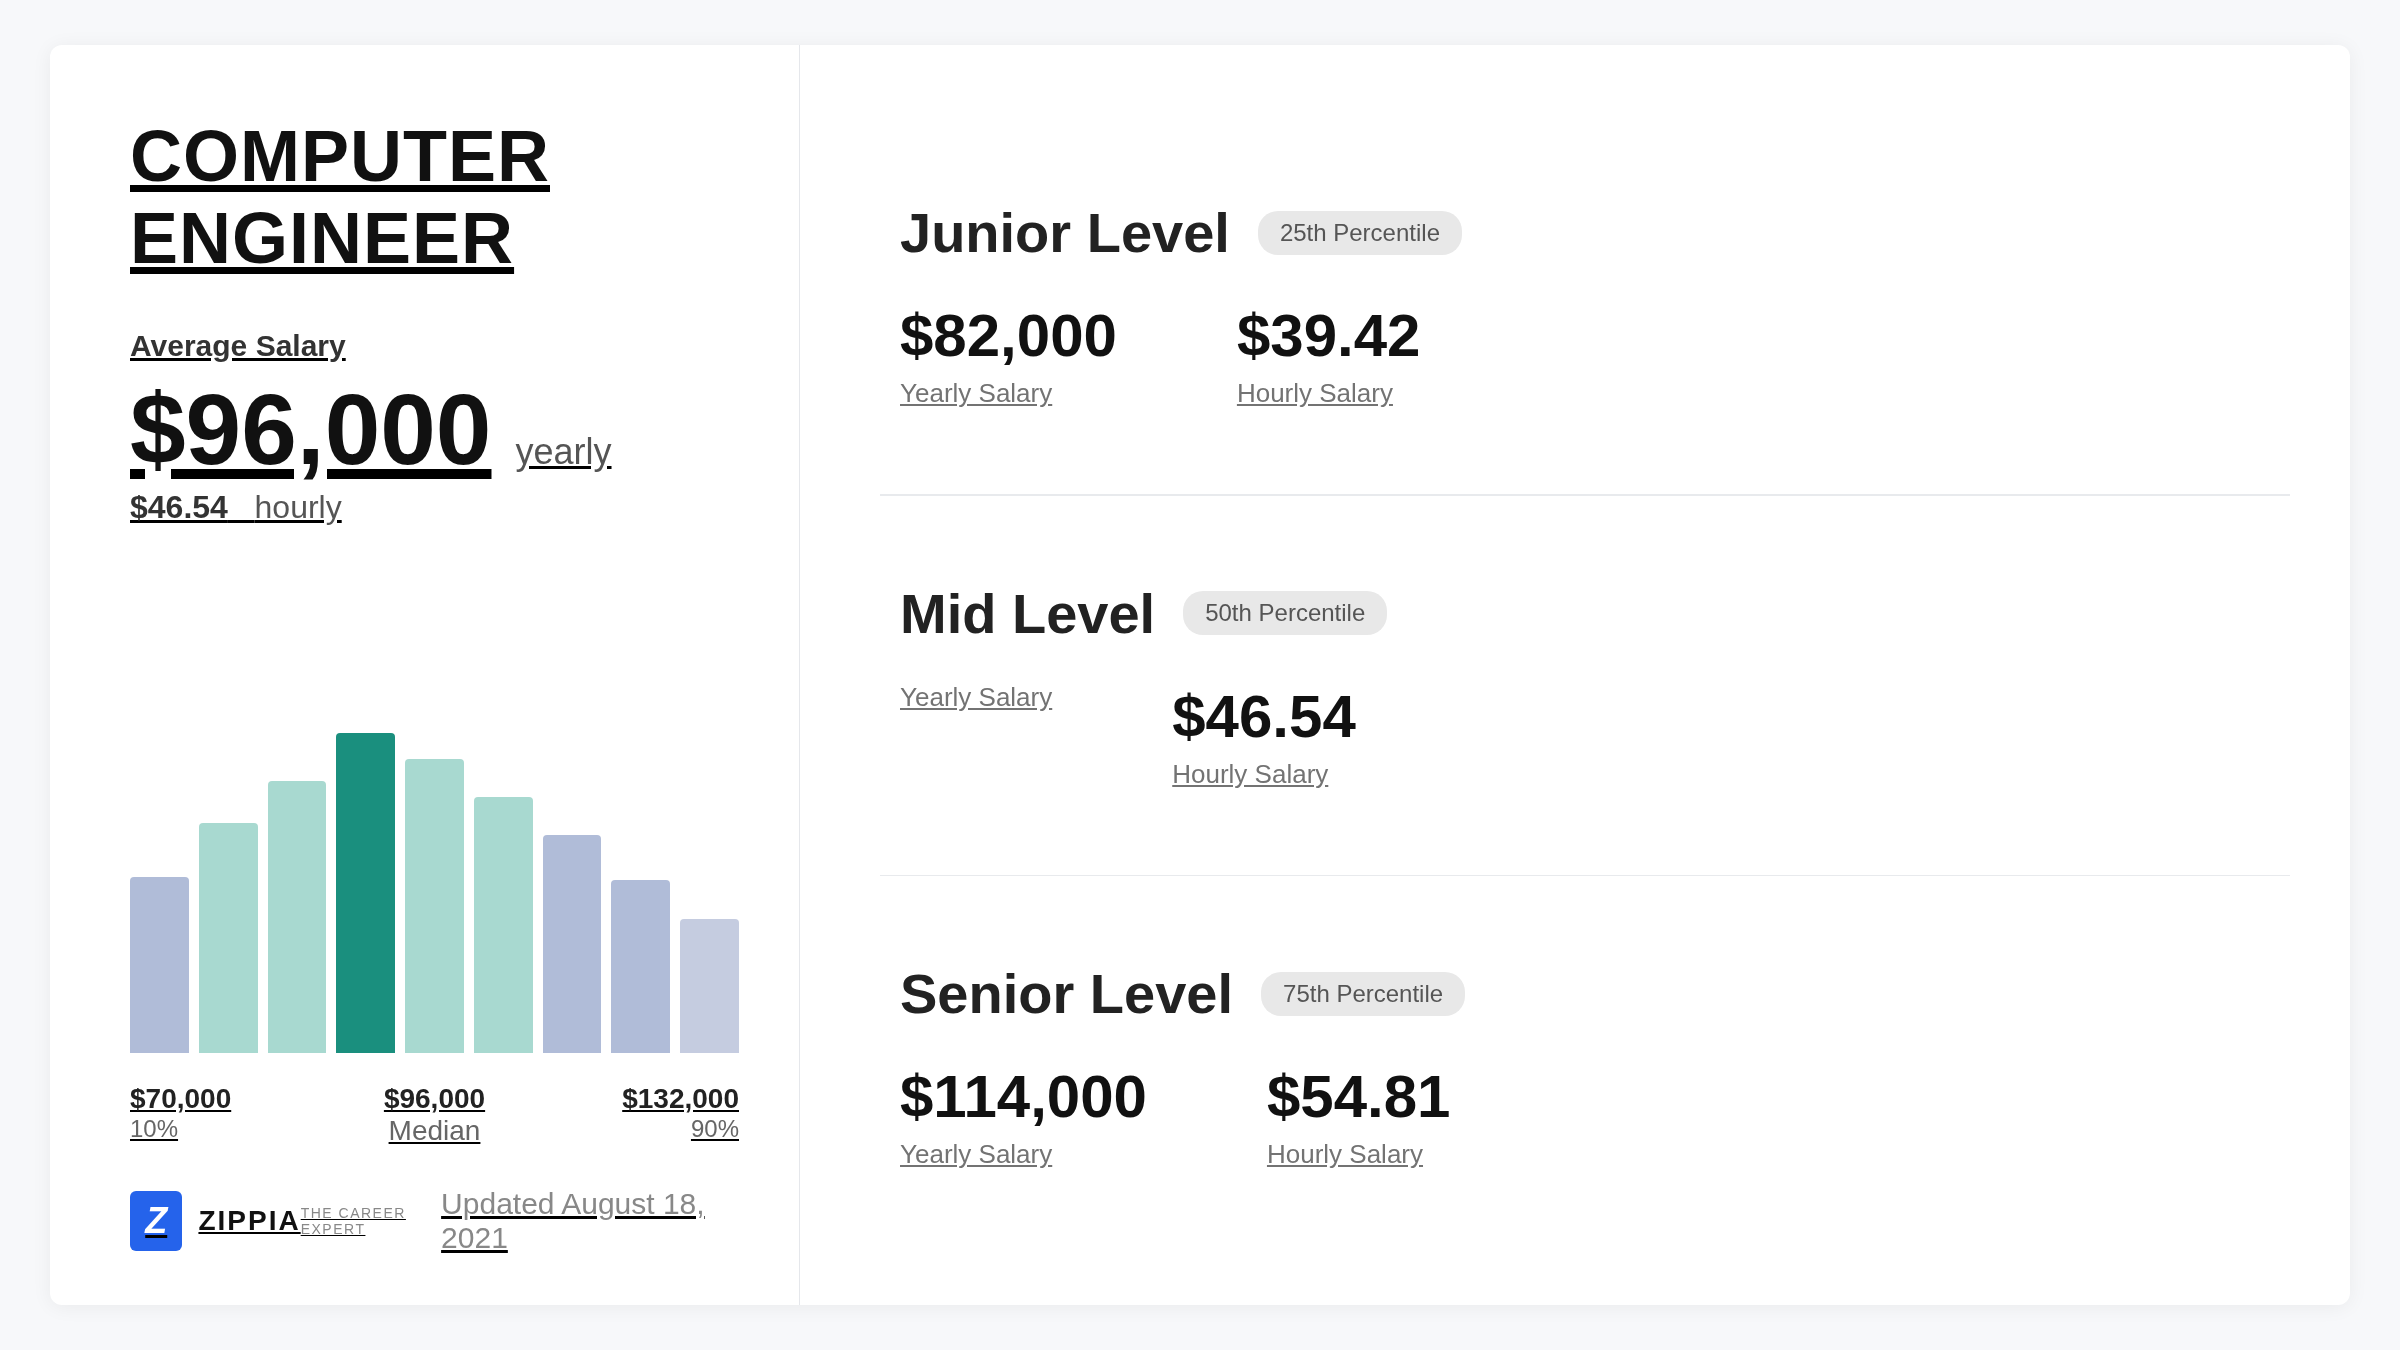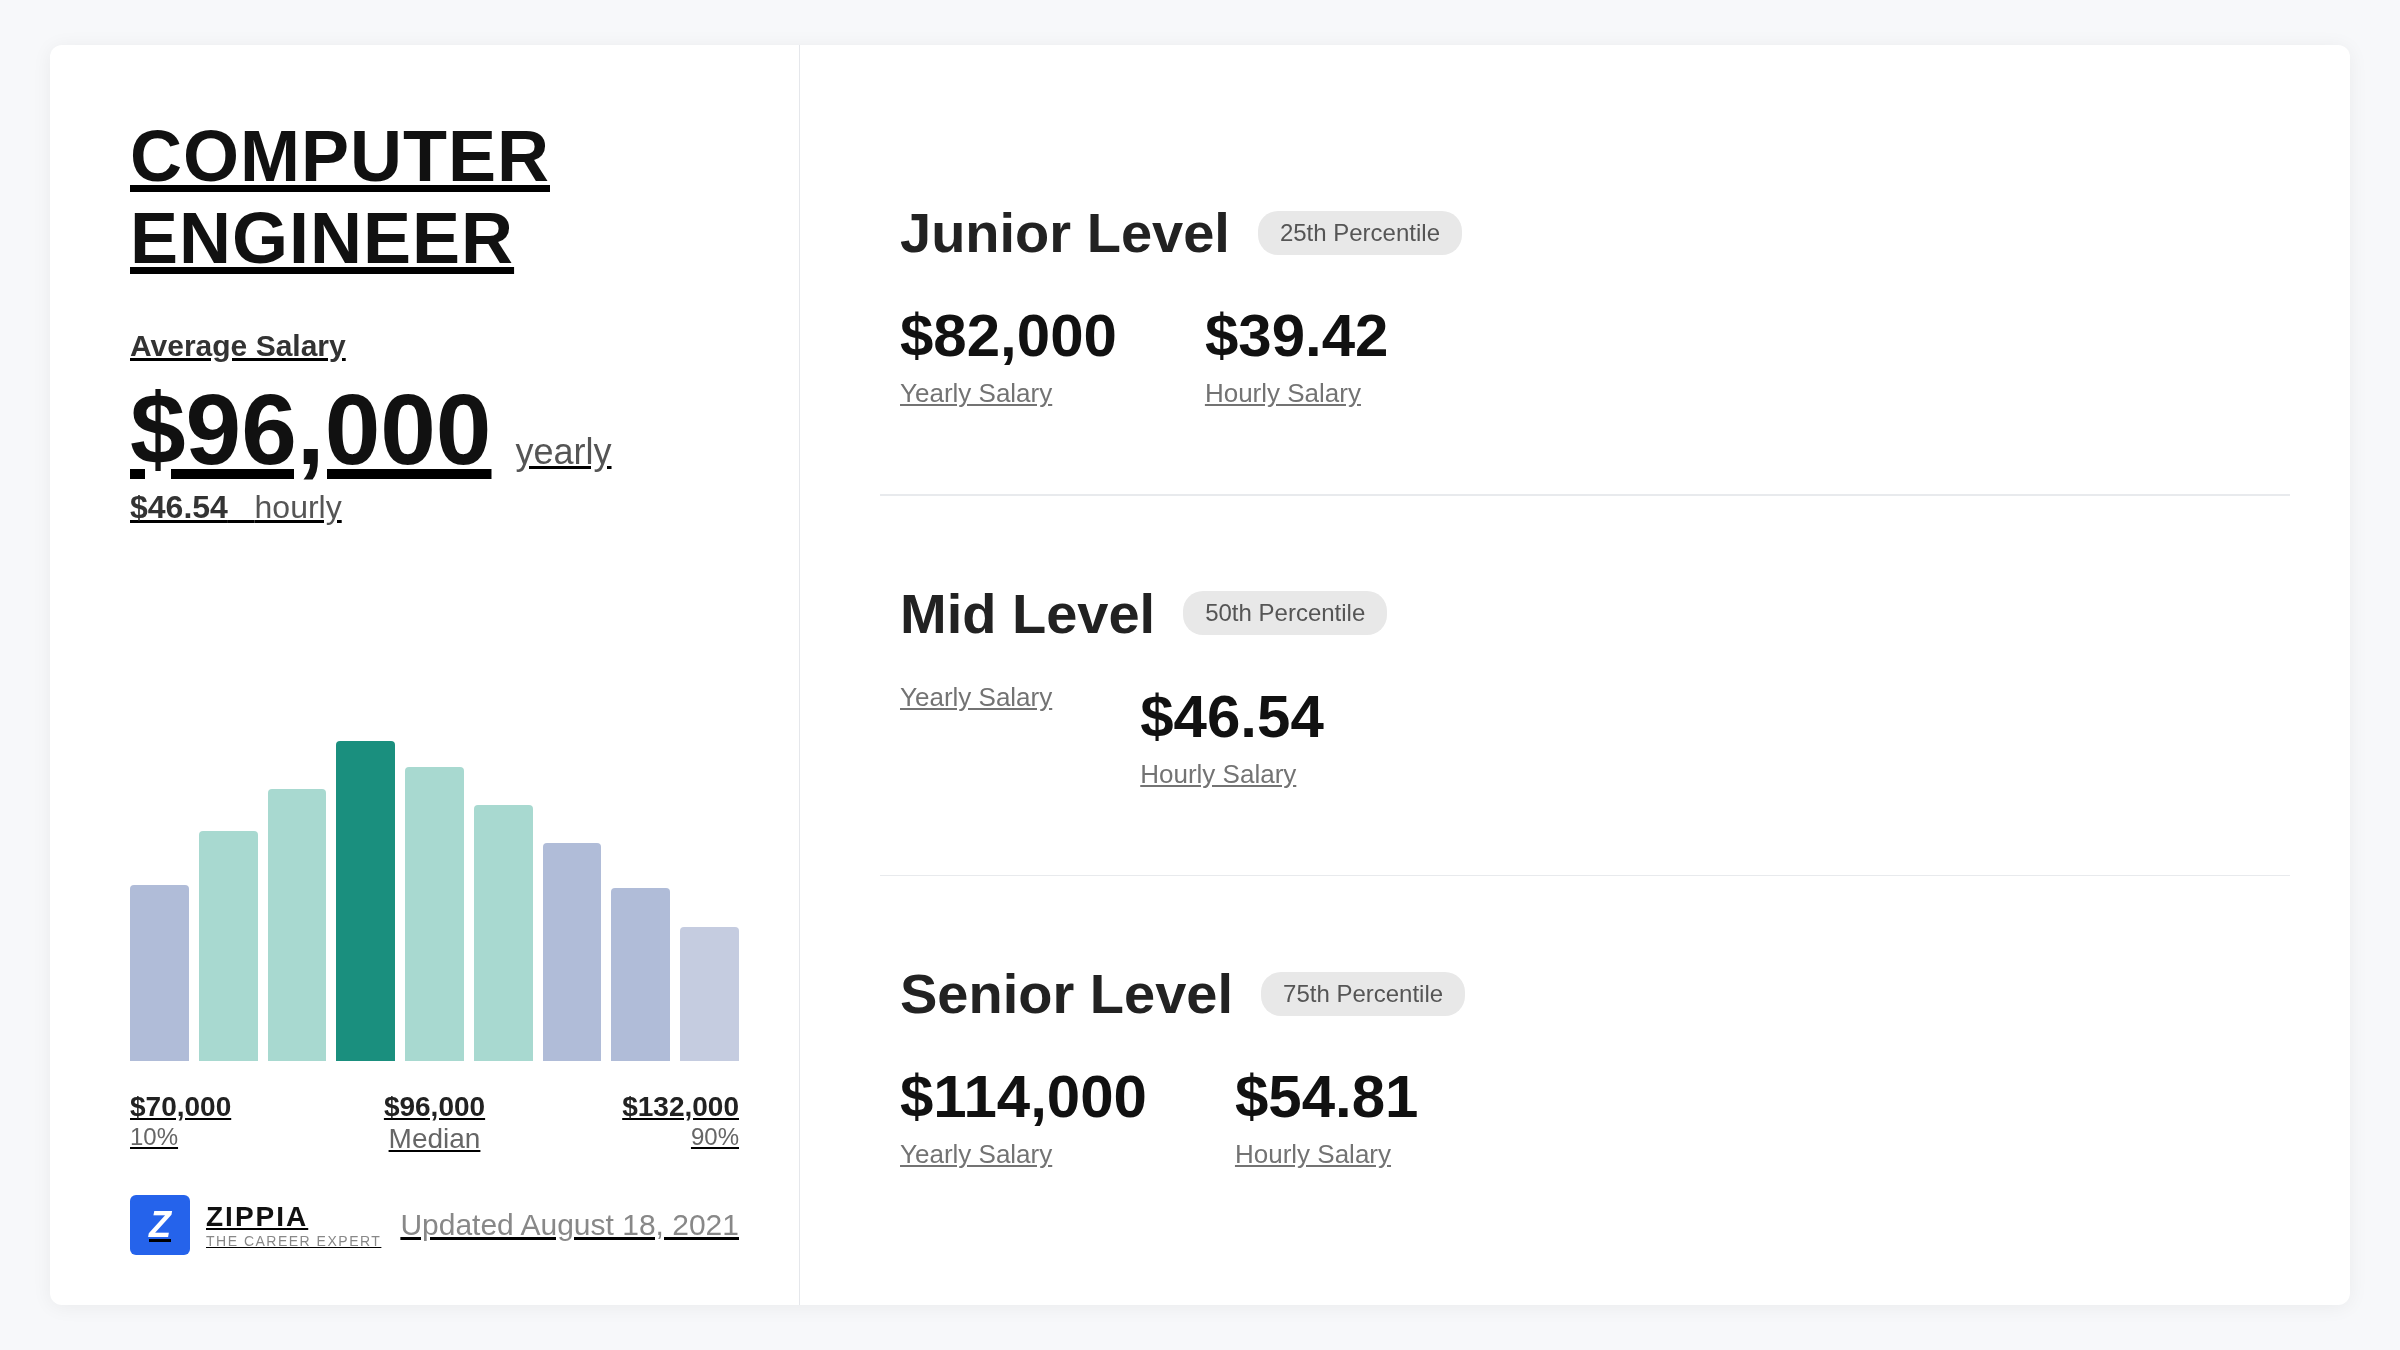--- a/index.html
+++ b/index.html
@@ -154,21 +154,20 @@
       border-radius: 6px;
     }
     .zippia-icon span {
       color: white;
       font-size: 36px;
       font-weight: 900;
       font-style: italic;
     }
     .zippia-text {
       display: flex;
-      flex-direction: column;
     }
     .zippia-name {
       font-size: 28px;
       font-weight: 800;
       color: #111;
       letter-spacing: 2px;
     }
     .zippia-sub {
       font-size: 14px;
       color: #888;
@@ -200,21 +199,21 @@
     .percentile-badge {
       background: #e8e8e8;
       color: #555;
       font-size: 24px;
       padding: 8px 22px;
       border-radius: 20px;
       font-weight: 500;
     }
     .level-salaries {
       display: flex;
-      gap: 88px;
+      gap: 120px;
     }
     .salary-item .salary-value {
       font-size: 60px;
       font-weight: 700;
       color: #111;
       margin-bottom: 8px;
     }
     .salary-item .salary-label {
       font-size: 26px;
       color: #737373;

